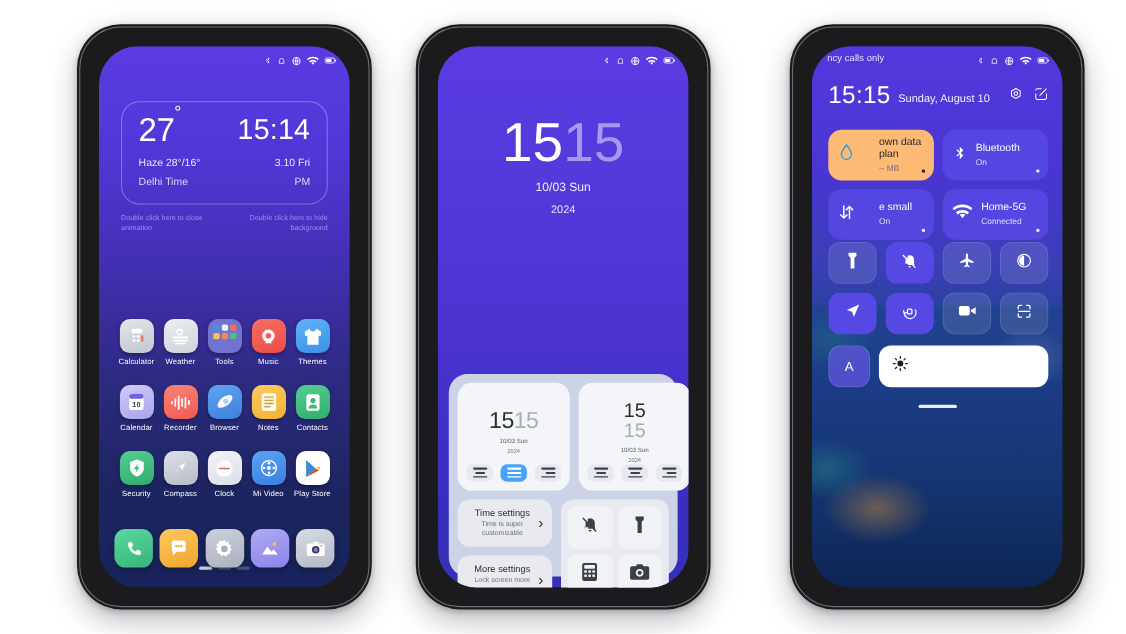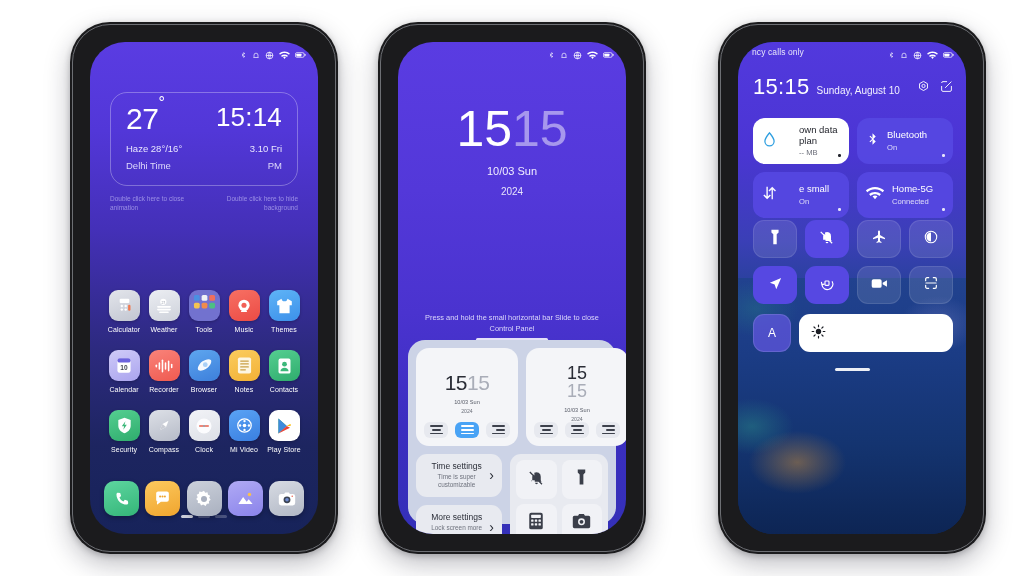--- a/index.html
+++ b/index.html
@@ -171,21 +171,21 @@
   .p3-time{ font-size:22px; font-weight:300; color:#fff; line-height:1; letter-spacing:.3px; }
   .p3-date{ font-size:10px; color:#f2f0ff; margin-left:7px; position:relative; top:-2px; }
   .p3-acts{ margin-left:auto; display:flex; gap:10px; align-items:center; position:relative; top:-1px; }
 
   .tiles{ position:absolute; left:15px; right:13px; top:76px; display:grid; grid-template-columns:1fr 1fr; gap:8px; }
   .tile{
     height:46px; border-radius:12px; padding:0 9px;
     display:flex; align-items:center; gap:8px; position:relative;
     background:rgba(86,72,226,.92);
   }
-  .tile.light{ background:#ffffff; }
+  .tile.light{ background:#fdba74; }
   .tile .tt{ font-size:9.5px; color:#fff; font-weight:400; line-height:1.15; }
   .tile .ts{ font-size:7.6px; color:rgba(255,255,255,.80); margin-top:2px; }
   .tile.light .tt{ color:#24262e; }
   .tile.light .ts{ color:#6b6e79; }
   .tile .dot{ position:absolute; right:8px; bottom:7px; width:2.6px; height:2.6px; border-radius:50%; background:rgba(255,255,255,.85); }
   .tile.light .dot{ background:#24262e; }
   .tile .txt{ flex:1; min-width:0; }
   .tile .indent{ padding-left:14px; }
 
   .toggles{ position:absolute; left:15px; right:13px; top:178px; display:grid; grid-template-columns:repeat(4,1fr); gap:8px; }
@@ -526,25 +526,20 @@
             </svg>
           </span>
       </div>
 
       <div class="lockclock">
         <div class="lc-time"><span>15</span><span class="dim">15</span></div>
         <div class="lc-date">10/03 Sun</div>
         <div class="lc-year">2024</div>
       </div>
 
-      <div class="cp-hint">
-        <div>Press and hold the small horizontal bar Slide to close</div>
-        <div>Control Panel</div>
-        <div class="cp-bar"></div>
-      </div>
 
       <div class="panel">
         <div class="panel-top">
 
           <div class="clockcard">
             <div class="cc-mid">
               <div class="cc-inline"><span>15</span><span class="dim">15</span></div>
               <div class="cc-date">10/03 Sun</div>
               <div class="cc-year">2024</div>
             </div>

